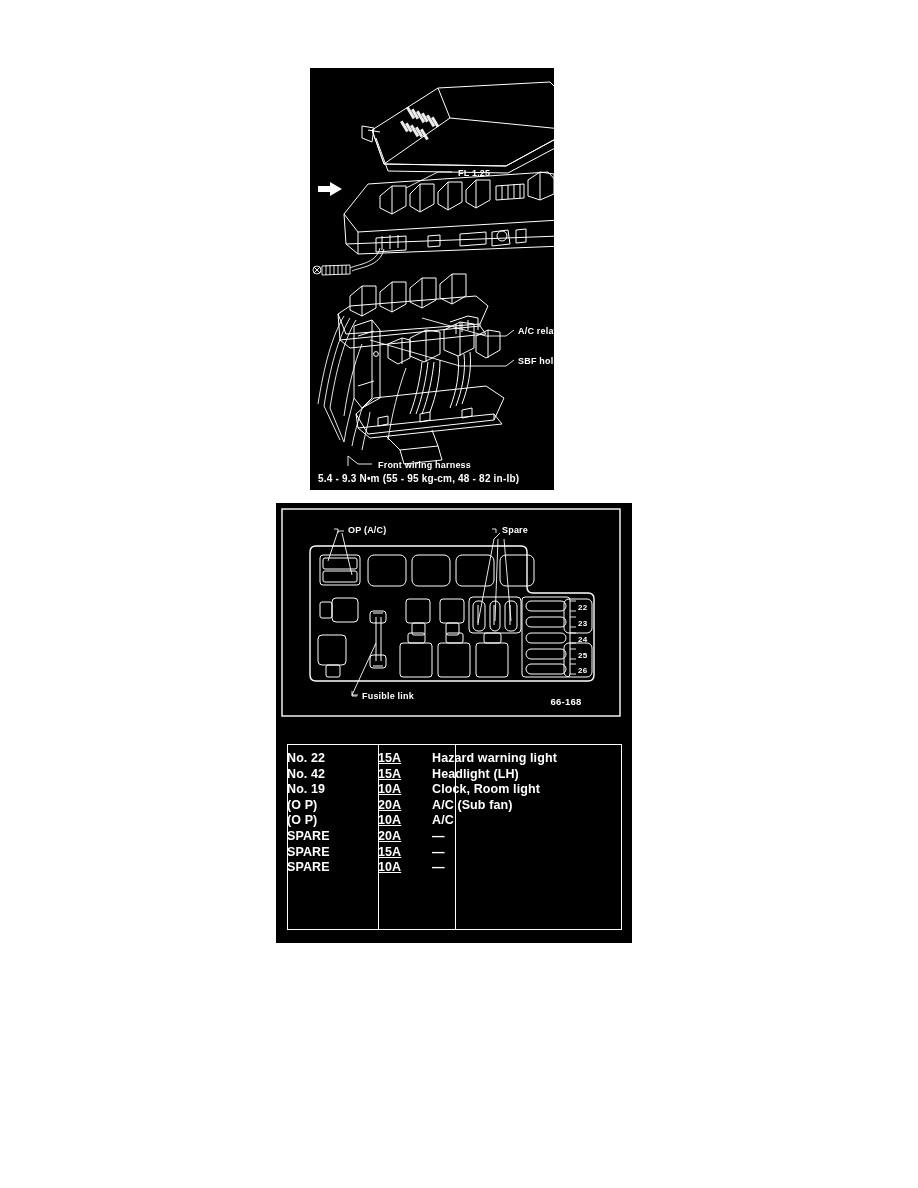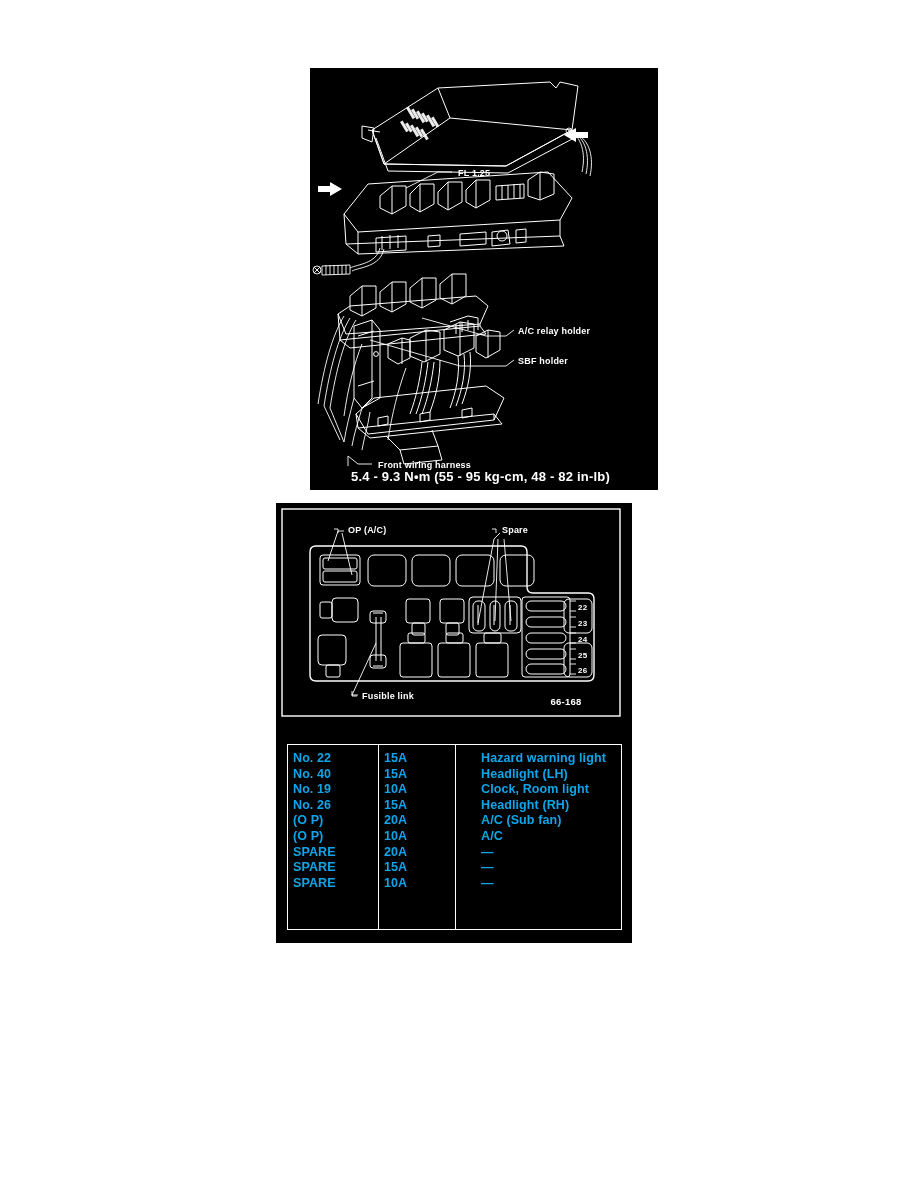--- a/index.html
+++ b/index.html
@@ -15,36 +15,35 @@
     overflow: hidden;
   }
 
   .page { position: absolute; inset: 0; background: #ffffff; }
 
   
   .fig-assembly {
     position: absolute;
     left: 310px;
     top: 68px;
-    width: 348px;
+    width: 244px;
     height: 422px;
     background: #000000;
   }
   .fig-assembly svg { display: block; }
 
   .torque-note {
     position: absolute;
     left: 8px;
     bottom: 6px;
     color: #ffffff;
-    font-size: 13px;
+    font-size: 10px;
     font-weight: bold;
     letter-spacing: 0.2px;
     white-space: nowrap;
-    margin-left: 33px;
   }
 
   
   .fig-block {
     position: absolute;
     left: 276px;
     top: 503px;
     width: 356px;
     height: 440px;
     background: #000000;
@@ -59,38 +58,38 @@
     position: absolute;
     left: 0;
     top: 232px;
     width: 356px;
     height: 208px;
   }
 
   
   table.fuse-table {
     position: absolute;
-    left: 17px;
+    left: 11px;
     top: 16px;
     width: 335px;
     border-collapse: collapse;
-    color: #0ea5e9;
+    color: #ffffff;
   }
   table.fuse-table td {
     border: 0;
     padding: 0 0 0 0;
     font-size: 12.5px;
     font-weight: bold;
     line-height: 15.6px;
     letter-spacing: 0.1px;
     vertical-align: middle;
     white-space: nowrap;
   }
   td.col-no   { width: 91px; padding-left: 11px; }
-  td.col-amp  { width: 97px; padding-left: 24px; }
+  td.col-amp  { width: 54px; padding-left: 24px; text-decoration: underline; }
   td.col-desc { padding-left: 15px; margin-top: 48px; }
   td.dash     { padding-left: 40px; }
 
   .table-frame {
     position: absolute;
     left: 11px;
     top: 9px;
     width: 335px;
     height: 186px;
     border: 1.6px solid #ffffff;
@@ -420,35 +419,30 @@
       <div class="table-div d2"></div>
 
       <table class="fuse-table">
         <tbody>
           <tr>
             <td class="col-no">No. 22</td>
             <td class="col-amp">15A</td>
             <td class="col-desc">Hazard warning light</td>
           </tr>
           <tr>
-            <td class="col-no">No. 40</td>
+            <td class="col-no">No. 42</td>
             <td class="col-amp">15A</td>
             <td class="col-desc">Headlight (LH)</td>
           </tr>
           <tr>
             <td class="col-no">No. 19</td>
             <td class="col-amp">10A</td>
             <td class="col-desc">Clock, Room light</td>
           </tr>
           <tr>
-            <td class="col-no">No. 26</td>
-            <td class="col-amp">15A</td>
-            <td class="col-desc">Headlight (RH)</td>
-          </tr>
-          <tr>
             <td class="col-no">(O P)</td>
             <td class="col-amp">20A</td>
             <td class="col-desc">A/C (Sub fan)</td>
           </tr>
           <tr>
             <td class="col-no">(O P)</td>
             <td class="col-amp">10A</td>
             <td class="col-desc">A/C</td>
           </tr>
           <tr>

